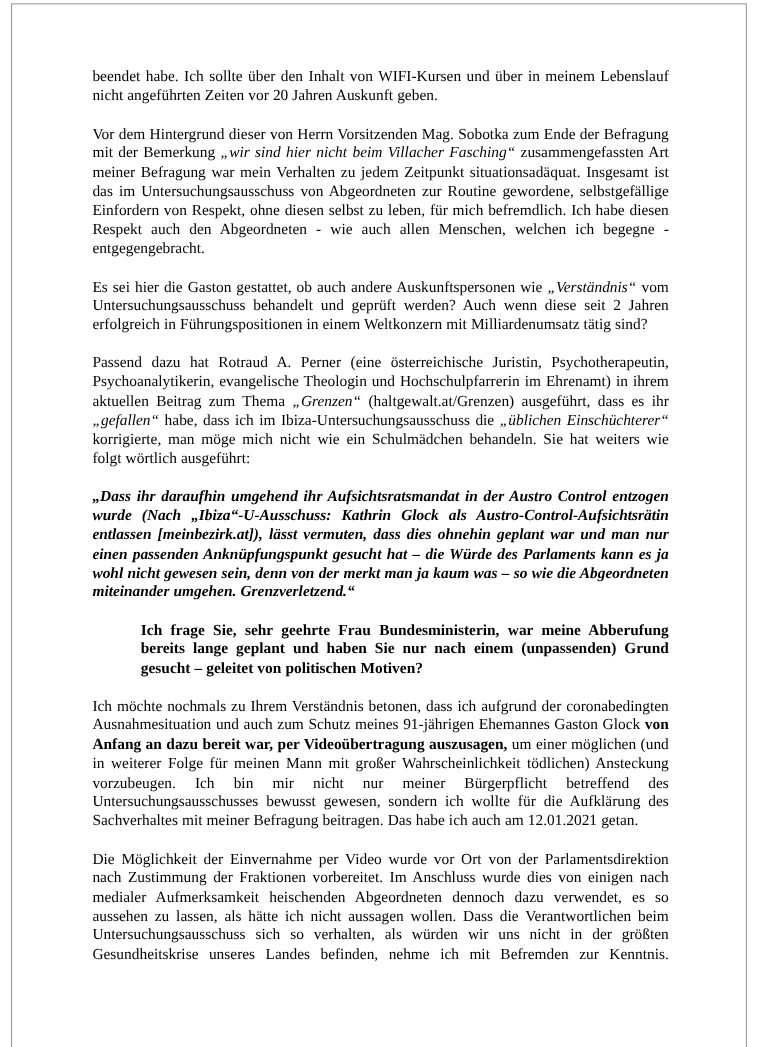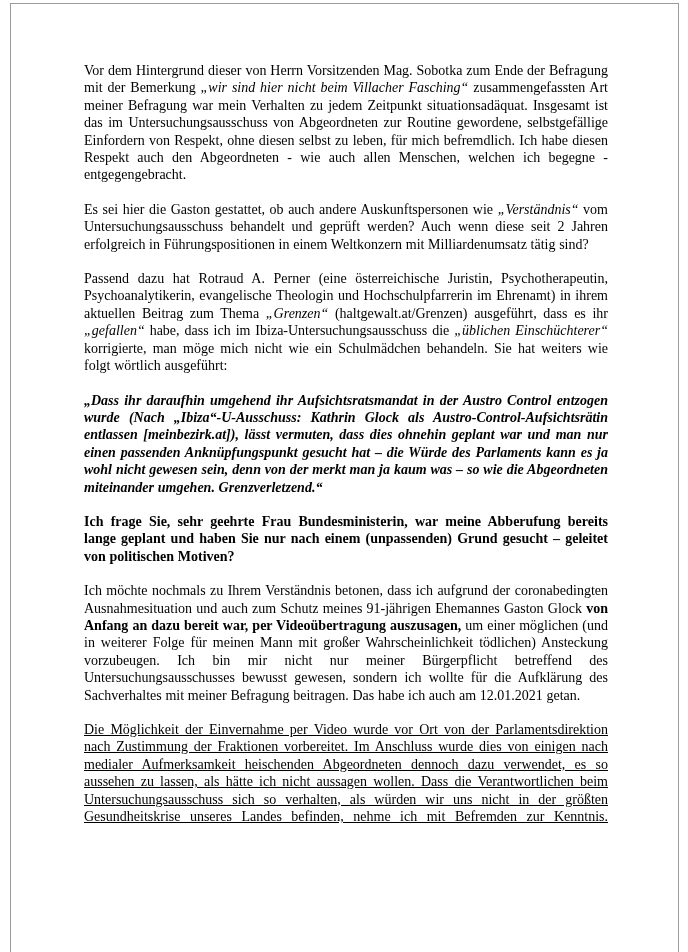--- a/index.html
+++ b/index.html
@@ -31,33 +31,34 @@
     top: 62px;
     width: 524px;
   }
   .para {
     margin: 0 0 17px 0;
     font-size: 14px;
     line-height: 17.4px;
     text-align: justify;
     word-spacing: 0.2px;
   }
-  .para:last-child { margin-bottom: 0; text-decoration: underline; }
+  .para:last-child { margin-bottom: 0; }
   .run-italic { font-style: italic; }
   .run-bold   { font-weight: bold; }
-  .para-bold  { font-weight: bold; }
+  .para-bold  { font-weight: bold; margin-left: 44px; }
   .para-italic{ font-style: italic; font-weight: bold; }
   .justify-last { text-align-last: justify; }
 </style>
 </head>
 <body style="background: rgb(255, 255, 255); color: rgb(0, 0, 0);">
 
 <div class="page-border" style="border-color: rgb(155, 155, 155);"></div>
 
 <main class="content" id="document-content">
+    <p class="para"><span>beendet habe. Ich sollte über den Inhalt von WIFI-Kursen und über in meinem Lebenslauf nicht angeführten Zeiten vor 20 Jahren Auskunft geben.</span></p>
     <p class="para"><span>Vor dem Hintergrund dieser von Herrn Vorsitzenden Mag. Sobotka zum Ende der Befragung mit der Bemerkung </span><span class="run-italic">„wir sind hier nicht beim Villacher Fasching“</span><span> zusammengefassten Art meiner Befragung war mein Verhalten zu jedem Zeitpunkt situationsadäquat. Insgesamt ist das im Untersuchungsausschuss von Abgeordneten zur Routine gewordene, selbstgefällige Einfordern von Respekt, ohne diesen selbst zu leben, für mich befremdlich. Ich habe diesen Respekt auch den Abgeordneten - wie auch allen Menschen, welchen ich begegne - entgegengebracht.</span></p>
     <p class="para"><span>Es sei hier die Gaston gestattet, ob auch andere Auskunftspersonen wie </span><span class="run-italic">„Verständnis“</span><span> vom Untersuchungsausschuss behandelt und geprüft werden? Auch wenn diese seit 2 Jahren erfolgreich in Führungspositionen in einem Weltkonzern mit Milliardenumsatz tätig sind?</span></p>
     <p class="para"><span>Passend dazu hat Rotraud A. Perner (eine österreichische Juristin, Psychotherapeutin, Psychoanalytikerin, evangelische Theologin und Hochschulpfarrerin im Ehrenamt) in ihrem aktuellen Beitrag zum Thema </span><span class="run-italic">„Grenzen“</span><span> (haltgewalt.at/Grenzen) ausgeführt, dass es ihr </span><span class="run-italic">„gefallen“</span><span> habe, dass ich im Ibiza-Untersuchungsausschuss die </span><span class="run-italic">„üblichen Einschüchterer“</span><span> korrigierte, man möge mich nicht wie ein Schulmädchen behandeln. Sie hat weiters wie folgt wörtlich ausgeführt:</span></p>
     <p class="para para-italic"><span class="run-italic">„Dass ihr daraufhin umgehend ihr Aufsichtsratsmandat in der Austro Control entzogen wurde (Nach „Ibiza“-U-Ausschuss: Kathrin Glock als Austro-Control-Aufsichtsrätin entlassen [meinbezirk.at]), lässt vermuten, dass dies ohnehin geplant war und man nur einen passenden Anknüpfungspunkt gesucht hat – die Würde des Parlaments kann es ja wohl nicht gewesen sein, denn von der merkt man ja kaum was – so wie die Abgeordneten miteinander umgehen. Grenzverletzend.“</span></p>
     <p class="para para-bold"><span class="run-bold">Ich frage Sie, sehr geehrte Frau Bundesministerin, war meine Abberufung bereits lange geplant und haben Sie nur nach einem (unpassenden) Grund gesucht – geleitet von politischen Motiven?</span></p>
     <p class="para"><span>Ich möchte nochmals zu Ihrem Verständnis betonen, dass ich aufgrund der coronabedingten Ausnahmesituation und auch zum Schutz meines 91-jährigen Ehemannes Gaston Glock </span><span class="run-bold">von Anfang an dazu bereit war, per Videoübertragung auszusagen,</span><span> um einer möglichen (und in weiterer Folge für meinen Mann mit großer Wahrscheinlichkeit tödlichen) Ansteckung vorzubeugen. Ich bin mir nicht nur meiner Bürgerpflicht betreffend des Untersuchungsausschusses bewusst gewesen, sondern ich wollte für die Aufklärung des Sachverhaltes mit meiner Befragung beitragen. Das habe ich auch am 12.01.2021 getan.</span></p>
     <p class="para justify-last"><span>Die Möglichkeit der Einvernahme per Video wurde vor Ort von der Parlamentsdirektion nach Zustimmung der Fraktionen vorbereitet. Im Anschluss wurde dies von einigen nach medialer Aufmerksamkeit heischenden Abgeordneten dennoch dazu verwendet, es so aussehen zu lassen, als hätte ich nicht aussagen wollen. Dass die Verantwortlichen beim Untersuchungsausschuss sich so verhalten, als würden wir uns nicht in der größten Gesundheitskrise unseres Landes befinden, nehme ich mit Befremden zur Kenntnis.</span></p>
   </main>
 
 </body></html>

